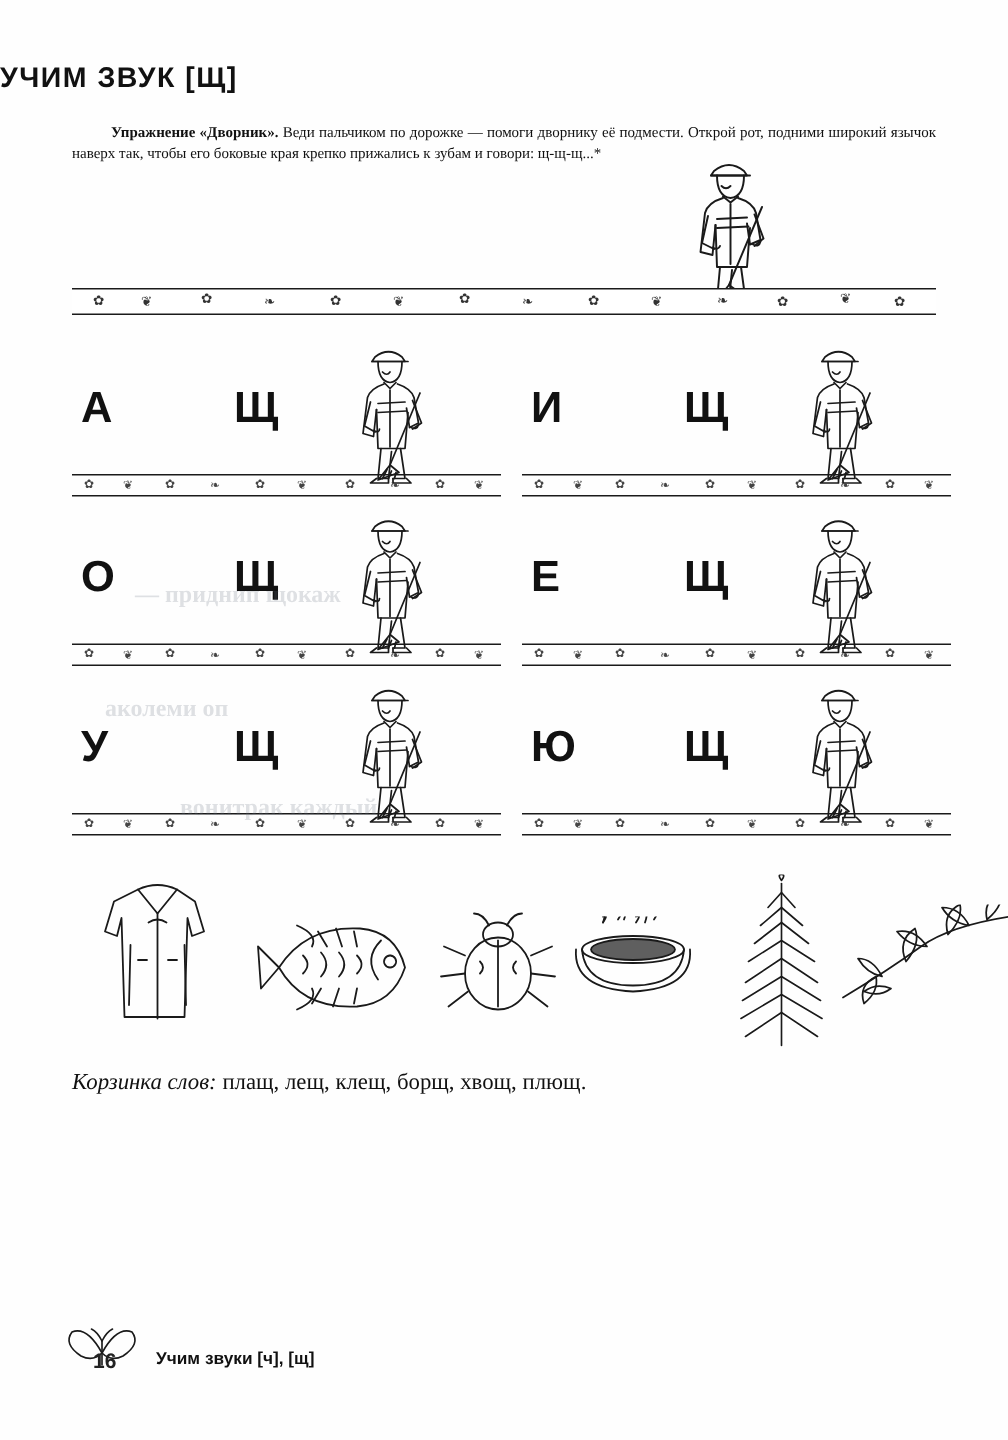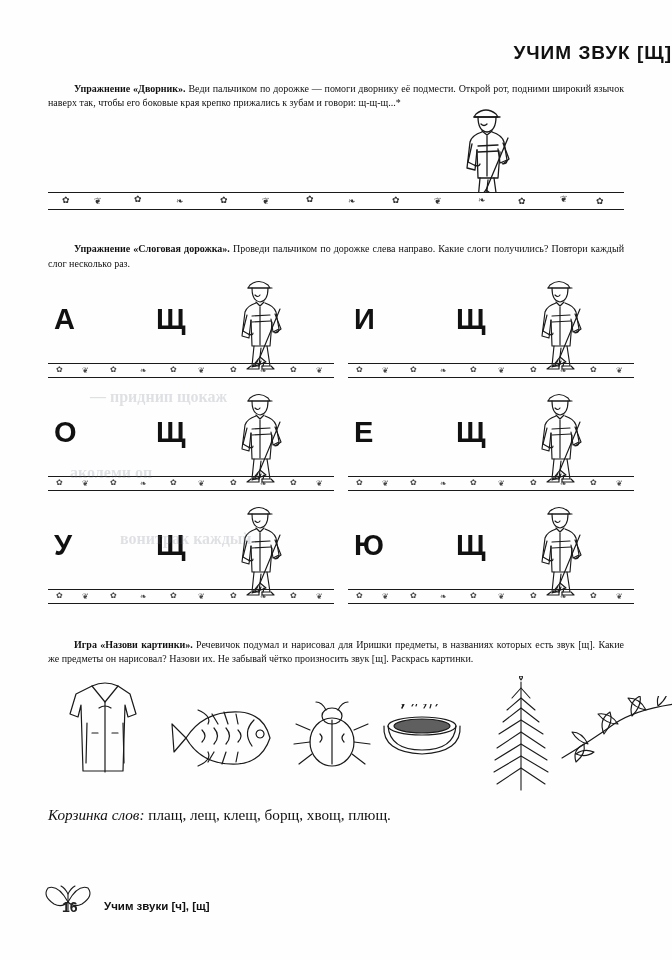--- a/index.html
+++ b/index.html
@@ -16,21 +16,21 @@
     overflow: hidden;
   }
   .page {
     position: absolute;
     left: 0; top: 0;
     width: 672px;
     height: 960px;
     background: #fefefe;
   }
   .title {
-    text-align: right;
+    text-align: left;
     font-family: "Liberation Sans", sans-serif;
     font-weight: bold;
     font-size: 19px;
     letter-spacing: 1px;
     margin: 42px 0 0 0;
   }
   .content {
     padding: 0 48px;
   }
   p.para {
@@ -254,23 +254,20 @@
         <span class="leaf" style="left:300px; top:4px;">❧</span>
         <span class="leaf" style="left:344px; top:3px;">✿</span>
         <span class="leaf" style="left:386px; top:4px;">❦</span>
         <span class="leaf" style="left:430px; top:3px;">❧</span>
         <span class="leaf" style="left:470px; top:4px;">✿</span>
         <span class="leaf" style="left:512px; top:2px;">❦</span>
         <span class="leaf" style="left:548px; top:4px;">✿</span>
       </div>
     </div>
 
-    <p class="para">
-      <span class="bold">Упражнение «Слоговая дорожка».</span><span> Проведи пальчиком по дорожке слева направо. Какие слоги получились? Повтори каждый слог несколько раз.</span>
-    </p>
 
     <div class="syl-section">
 
       <div class="syl-row">
         <div class="syl-cell left">
           <span class="vowel">А</span>
           <span class="cons">Щ</span>
           <div class="syl-fig">
             <svg width="96" height="96" viewBox="0 0 96 96">
               <g fill="none" stroke="#1a1a1a" stroke-width="1.15" stroke-linejoin="round" stroke-linecap="round">
@@ -537,23 +534,20 @@
             <span class="leaf" style="left:150px; top:3px;">❦</span>
             <span class="leaf" style="left:182px; top:2px;">✿</span>
             <span class="leaf" style="left:212px; top:3px;">❧</span>
             <span class="leaf" style="left:242px; top:2px;">✿</span>
             <span class="leaf" style="left:268px; top:3px;">❦</span>
           </div>
         </div>
       </div>
     </div>
 
-    <p class="para">
-      <span class="bold">Игра «Назови картинки».</span><span> Речевичок подумал и нарисовал для Иришки предметы, в названиях которых есть звук [щ]. Какие же предметы он нарисовал? Назови их. Не забывай чётко произносить звук [щ]. Раскрась картинки.</span>
-    </p>
 
     <div class="pics">
 
       <div class="pic" style="left:14px;">
         <svg width="86" height="112" viewBox="0 0 86 112">
           <g fill="none" stroke="#1a1a1a" stroke-width="1.2" stroke-linejoin="round" stroke-linecap="round">
             <path d="M30 8 q13 -6 26 0 l12 8 l6 20 l-8 3 l-3 -12 l-2 66 l-40 0 l-2 -66 l-3 12 l-8 -3 l6 -20 z"></path>
             <path d="M30 8 l13 16 l13 -16"></path>
             <path d="M43 24 l0 70"></path>
             <path d="M37 30 q6 -4 12 0"></path>

